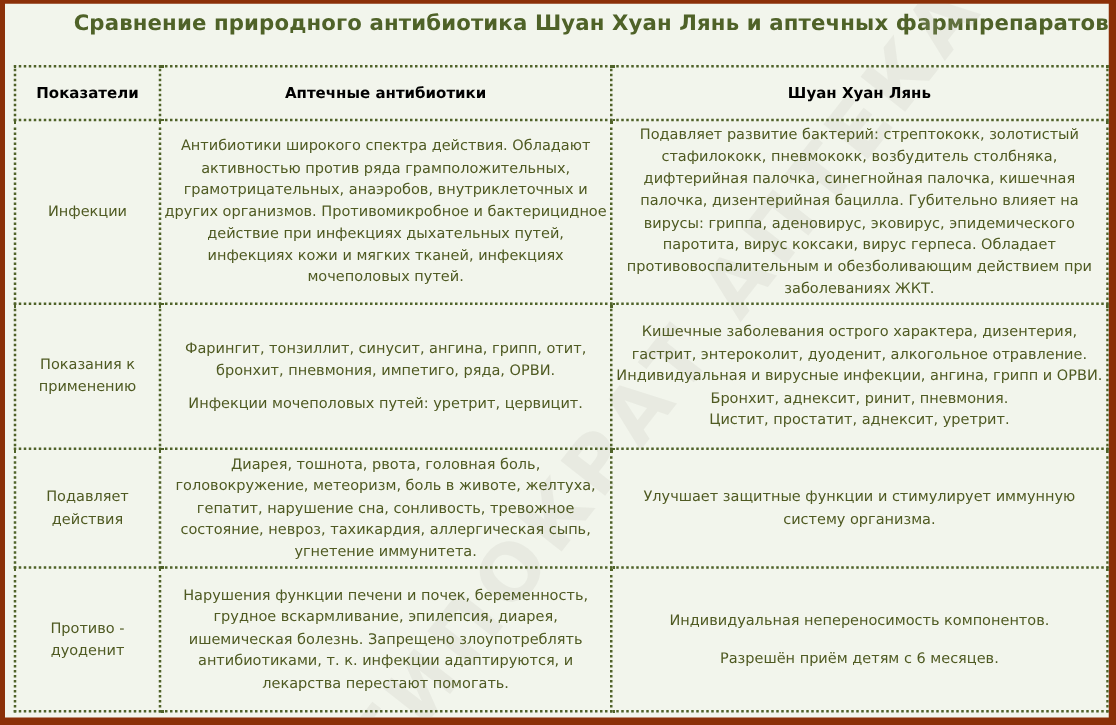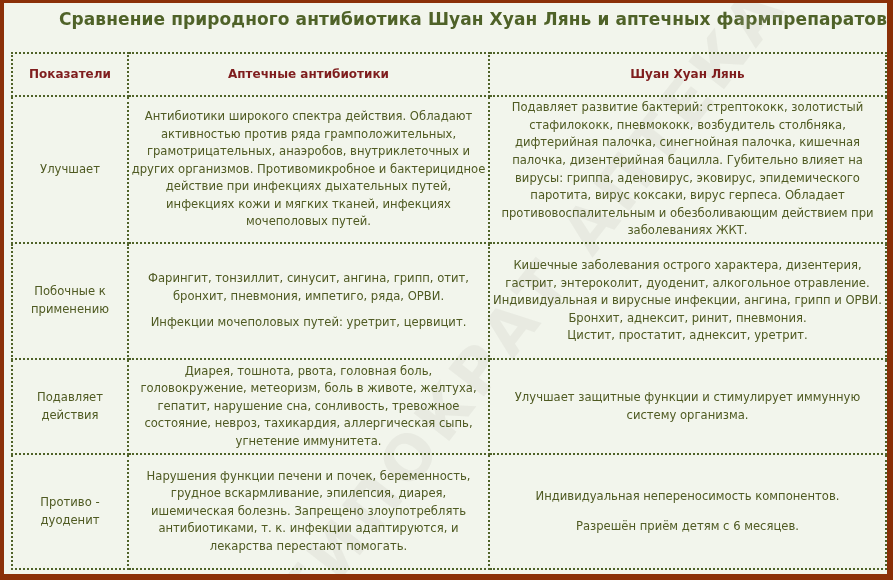--- a/index.html
+++ b/index.html
@@ -36,21 +36,21 @@
     border: 2px dotted #4F6228;
     text-align: center;
     vertical-align: middle;
     padding: 0 1px;
     font-size: 11.6px;
     line-height: 17.6px;
     color: #4F5A22;
     font-weight: normal;
   }
   table.cmp th {
-    color: #7f1d1d; font-weight: bold; font-size: 12px; height: 41px;
+    color: #000000; font-weight: bold; font-size: 12px; height: 41px;
   }
   td.rowhead {
     color: #3F4A16; font-weight: bold; font-size: 12.4px; line-height: 19px;
   }
   .para + .para { margin-top: 9px; }
   .watermark {
     position: absolute; left: 140px; top: 260px;
     transform: rotate(-52deg);
     font-size: 62px; letter-spacing: 6px;
     color: rgba(190,190,175,0.18);
@@ -75,33 +75,33 @@
     <thead>
       <tr>
         <th>Показатели</th>
         <th>Аптечные антибиотики</th>
         <th>Шуан Хуан Лянь</th>
       </tr>
     </thead>
     <tbody>
       <tr style="height:147px">
         <td class="rowhead">
-          <span>Улучшает</span>
+          <span>Инфекции</span>
         </td>
         <td>
           <div class="para">Антибиотики широкого спектра действия. Обладают активностью против ряда грамположительных, грамотрицательных, анаэробов, внутриклеточных и других организмов. Противомикробное и бактерицидное действие при инфекциях дыхательных путей, инфекциях кожи и мягких тканей, инфекциях мочеполовых путей.</div>
         </td>
         <td>
           <div class="para">Подавляет развитие бактерий: стрептококк, золотистый стафилококк, пневмококк, возбудитель столбняка, дифтерийная палочка, синегнойная палочка, кишечная палочка, дизентерийная бацилла. Губительно влияет на вирусы: гриппа, аденовирус, эковирус, эпидемического паротита, вирус коксаки, вирус герпеса. Обладает противовоспалительным и обезболивающим действием при заболеваниях ЖКТ.</div>
         </td>
       </tr>
 
       <tr style="height:116px">
         <td class="rowhead">
-          <span>Побочные к применению</span>
+          <span>Показания к применению</span>
         </td>
         <td>
           <div class="para">Фарингит, тонзиллит, синусит, ангина, грипп, отит, бронхит, пневмония, импетиго, ряда, ОРВИ.</div>
           <div class="para">Инфекции мочеполовых путей: уретрит, цервицит.</div>
         </td>
         <td>
           <div>Кишечные заболевания острого характера, дизентерия, гастрит, энтероколит, дуоденит, алкогольное отравление. Индивидуальная и вирусные инфекции, ангина, грипп и ОРВИ.</div>
           <div>Бронхит, аднексит, ринит, пневмония.</div>
           <div>Цистит, простатит, аднексит, уретрит.</div>
         </td>

